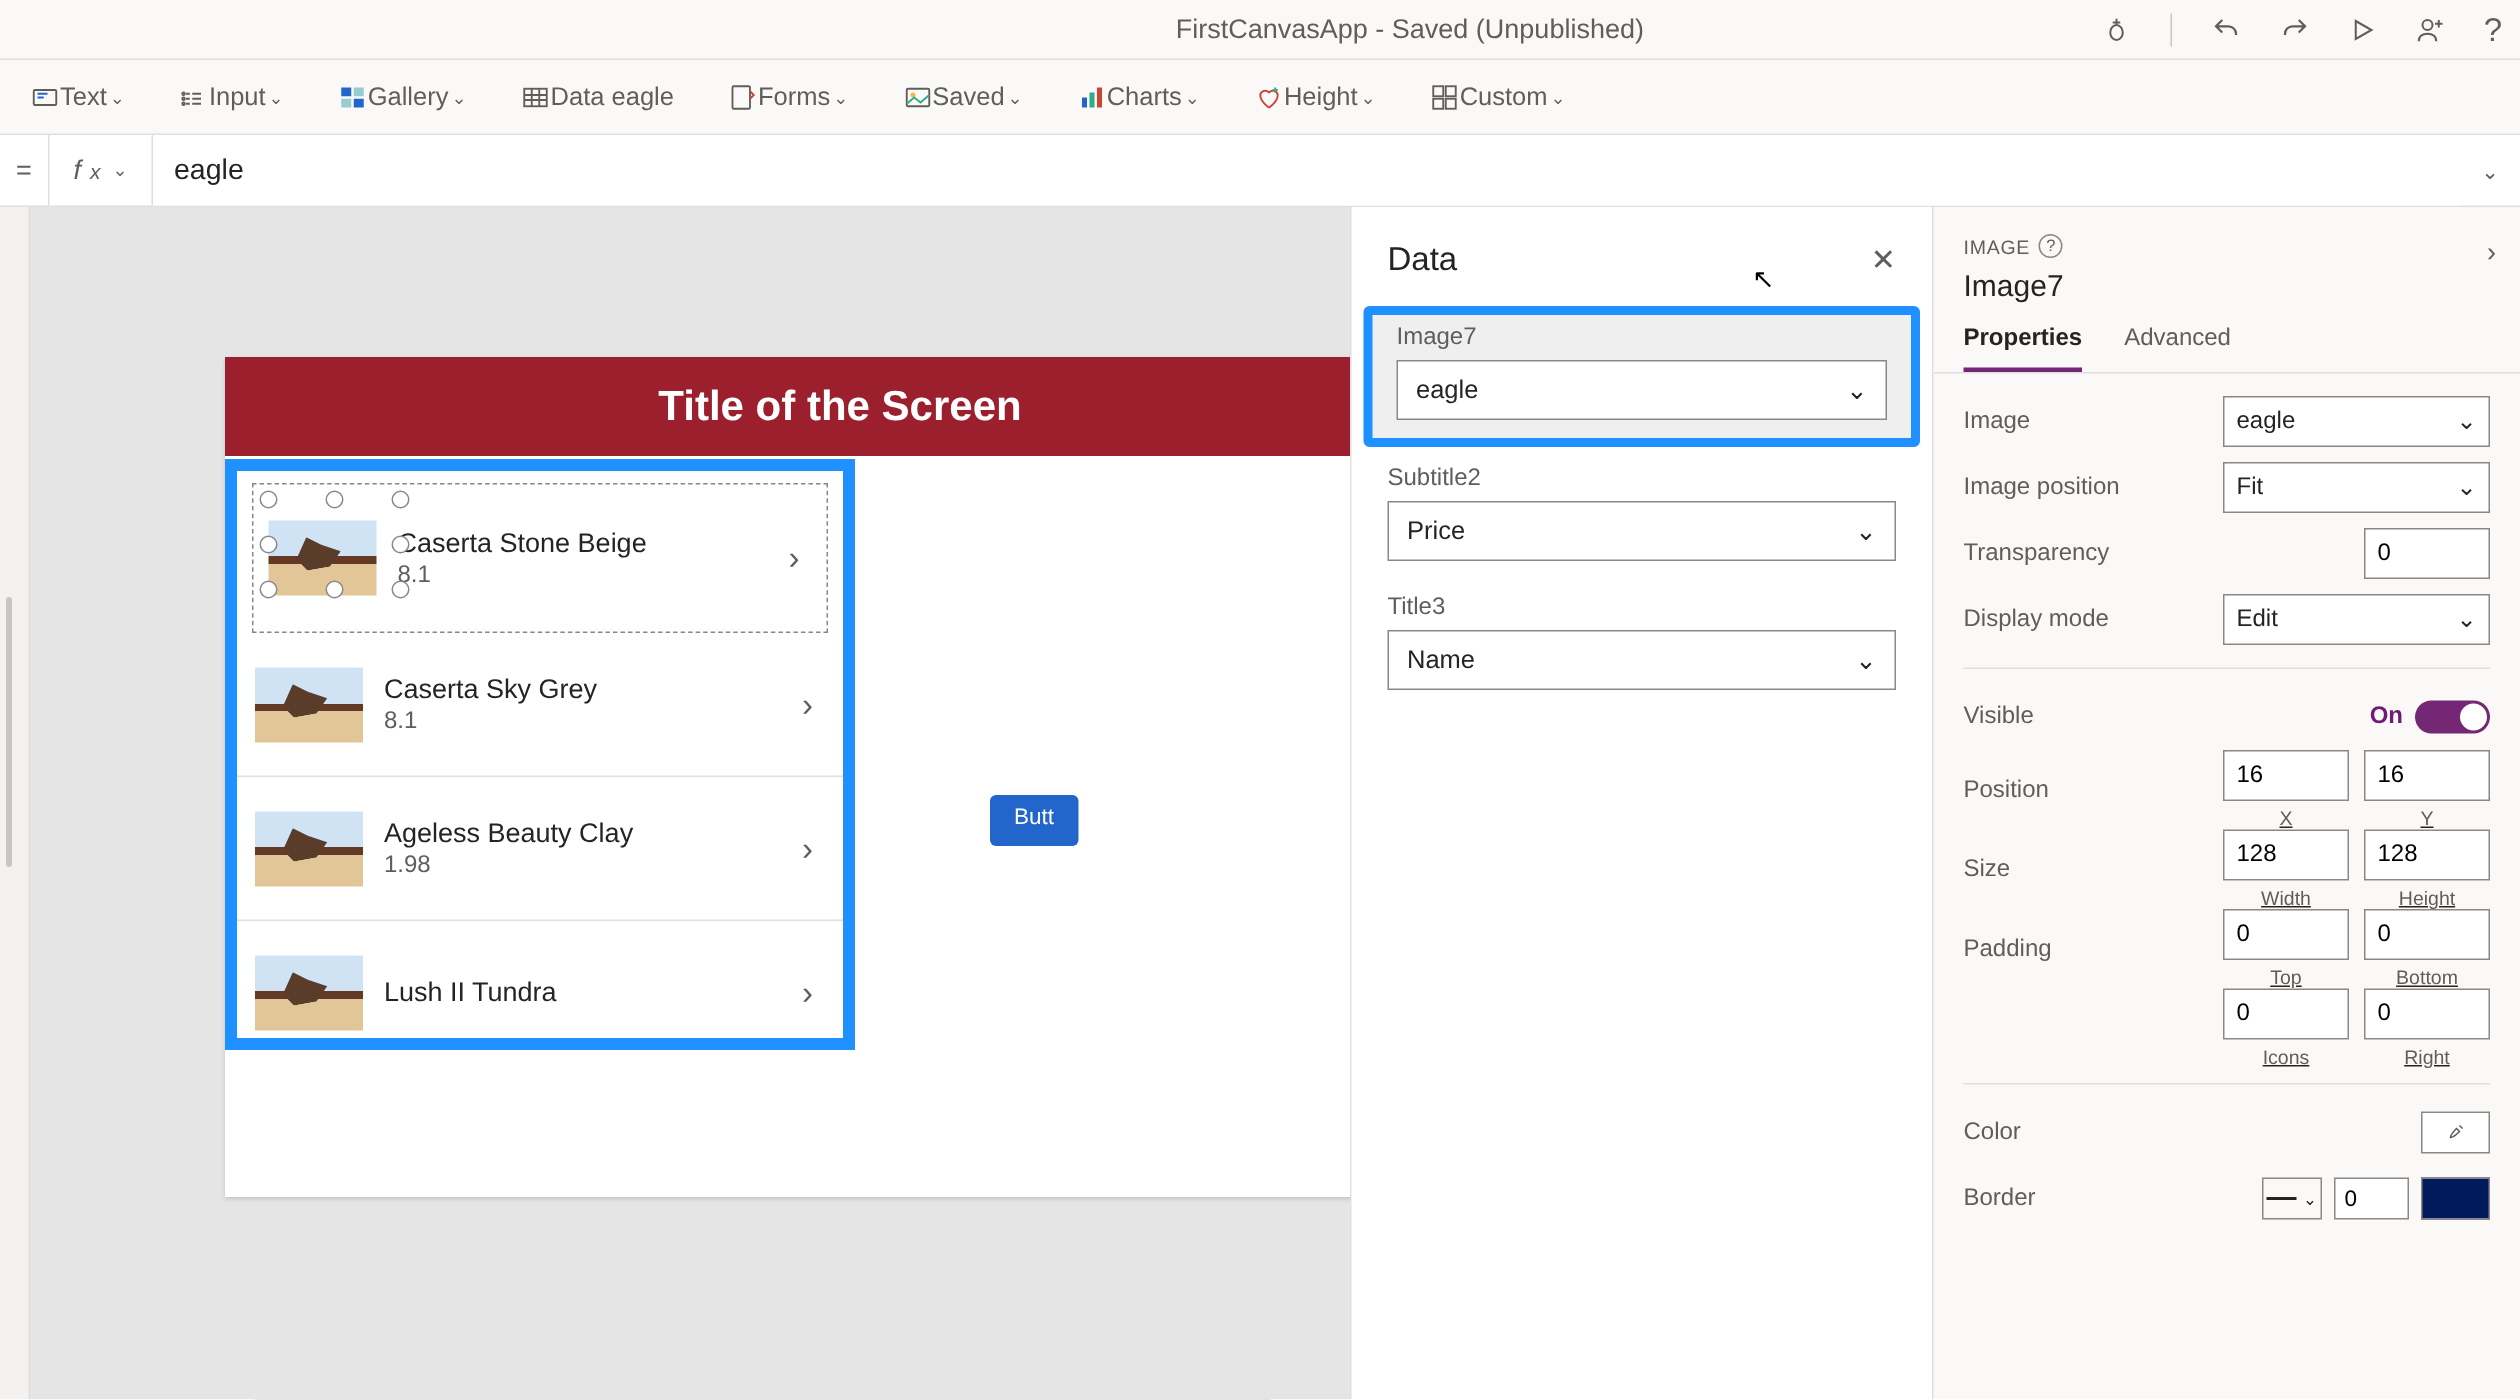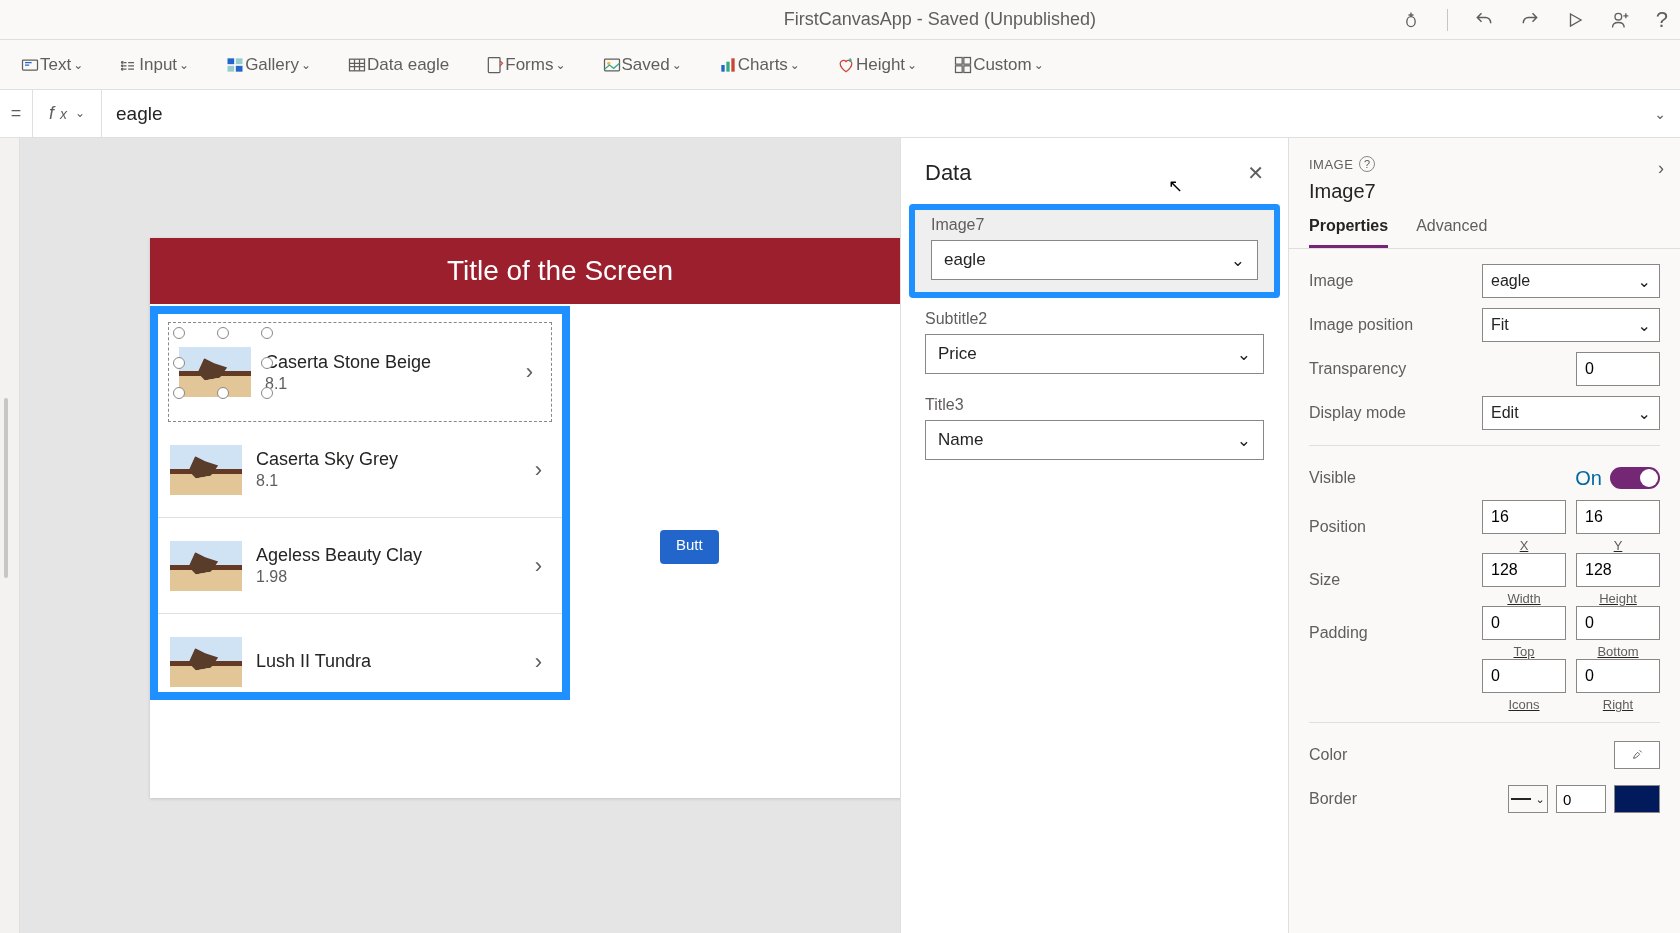--- a/index.html
+++ b/index.html
@@ -31,21 +31,21 @@
   .main { display:flex; height:calc(933px - 40px - 50px - 48px); }
   .left-rail { width:20px; background:#f3f2f1; border-right:1px solid #e1dfdd; position:relative; }
   .left-rail::before { content:""; position:absolute; left:4px; top:260px; height:180px; width:4px; background:#c8c6c4; border-radius:2px; }
   .canvas-area { flex:1; background:#e5e5e5; position:relative; overflow:hidden; }
   .data-panel { width:388px; background:#fff; border-left:1px solid #e1dfdd; }
   .props-panel { width:392px; background:#faf9f8; border-left:1px solid #e1dfdd; overflow:hidden; }
 
   
   .screen { position:absolute; left:130px; top:100px; width:820px; height:560px; background:#fff; box-shadow:0 1px 3px rgba(0,0,0,0.15); }
   .screen-header { height:66px; background:#9c1f2e; display:flex; align-items:center; justify-content:center; }
-  .screen-header span { color:#fff; font-size:28px; font-weight:400; }
+  .screen-header span { color:#fff; font-size:28px; font-weight:700; }
 
   
   .gallery-sel { position:absolute; left:130px; top:168px; width:420px; height:394px; border:8px solid #1e90ff; background:#fff; }
   .gallery-sel .item { height:96px; border-bottom:1px solid #e1dfdd; position:relative; padding:14px 12px; display:flex; align-items:center; gap:14px; }
   .gallery-sel .item:last-child { border-bottom:none; }
   .gallery-sel .item .thumb { width:72px; height:50px; background:linear-gradient(#cfe3f5 0 48%, #643a24 48% 58%, #e2c697 58% 100%); position:relative; }
   .gallery-sel .item .thumb::after { content:""; position:absolute; left:18px; top:10px; width:30px; height:22px; background:#5a3c2a; clip-path:polygon(0 60%, 30% 0, 60% 30%, 100% 60%, 70% 100%, 20% 100%); transform:rotate(-10deg); }
   .gallery-sel .item .texts { flex:1; }
   .gallery-sel .item .title { font-size:18px; color:#252423; }
   .gallery-sel .item .sub { font-size:16px; color:#605e5c; margin-top:2px; }
@@ -86,21 +86,21 @@
   .pp-row .ctrl .sel, .pp-row .ctrl input { width:100%; height:34px; border:1px solid #8a8886; background:#fff; padding:0 8px; font-size:16px; }
   .pp-row .ctrl input { outline:none; }
   .pp-row .ctrl .sel { display:flex; align-items:center; justify-content:space-between; cursor:pointer; }
   .pp-row.twocol .pair { display:flex; gap:10px;text-decoration:underline; }
   .pp-row.twocol .pair .cell { width:84px; }
   .pp-row.twocol .pair .cell input { width:100%; height:34px; border:1px solid #8a8886; padding:0 8px; font-size:16px; outline:none; }
   .pp-row.twocol .pair .cell .sublab { text-align:center; font-size:13px; color:#605e5c; margin-top:4px; }
   .pp-sep { height:1px; background:#e1dfdd; margin:10px 0; }
   .toggle { width:50px; height:22px; background:#742774; border-radius:11px; position:relative; }
   .toggle::after { content:""; position:absolute; right:2px; top:2px; width:18px; height:18px; background:#fff; border-radius:50%; }
-  .onlab { font-size:20px; color:#0369a1; margin-right:8px; }
+  .onlab { font-size:16px; color:#701a75; margin-right:8px;font-weight:bold; }
   .color-swatch { width:46px; height:28px; border:1px solid #8a8886; background:#fff; display:flex; align-items:center; justify-content:center; font-size:14px; color:#605e5c; cursor:pointer; }
   .border-style { width:40px; height:28px; border:1px solid #8a8886; display:flex; align-items:center; justify-content:center; cursor:pointer; }
   .border-style .line { width:20px; height:2px; background:#252423; }
   .border-fill { width:46px; height:28px; background:#001a5c; border:1px solid #8a8886; }
 
   
   .cursor { position:absolute; left:1168px; top:175px; font-size:18px; color:#000; pointer-events:none; }
 
   
   svg { display:inline-block; vertical-align:middle; }

